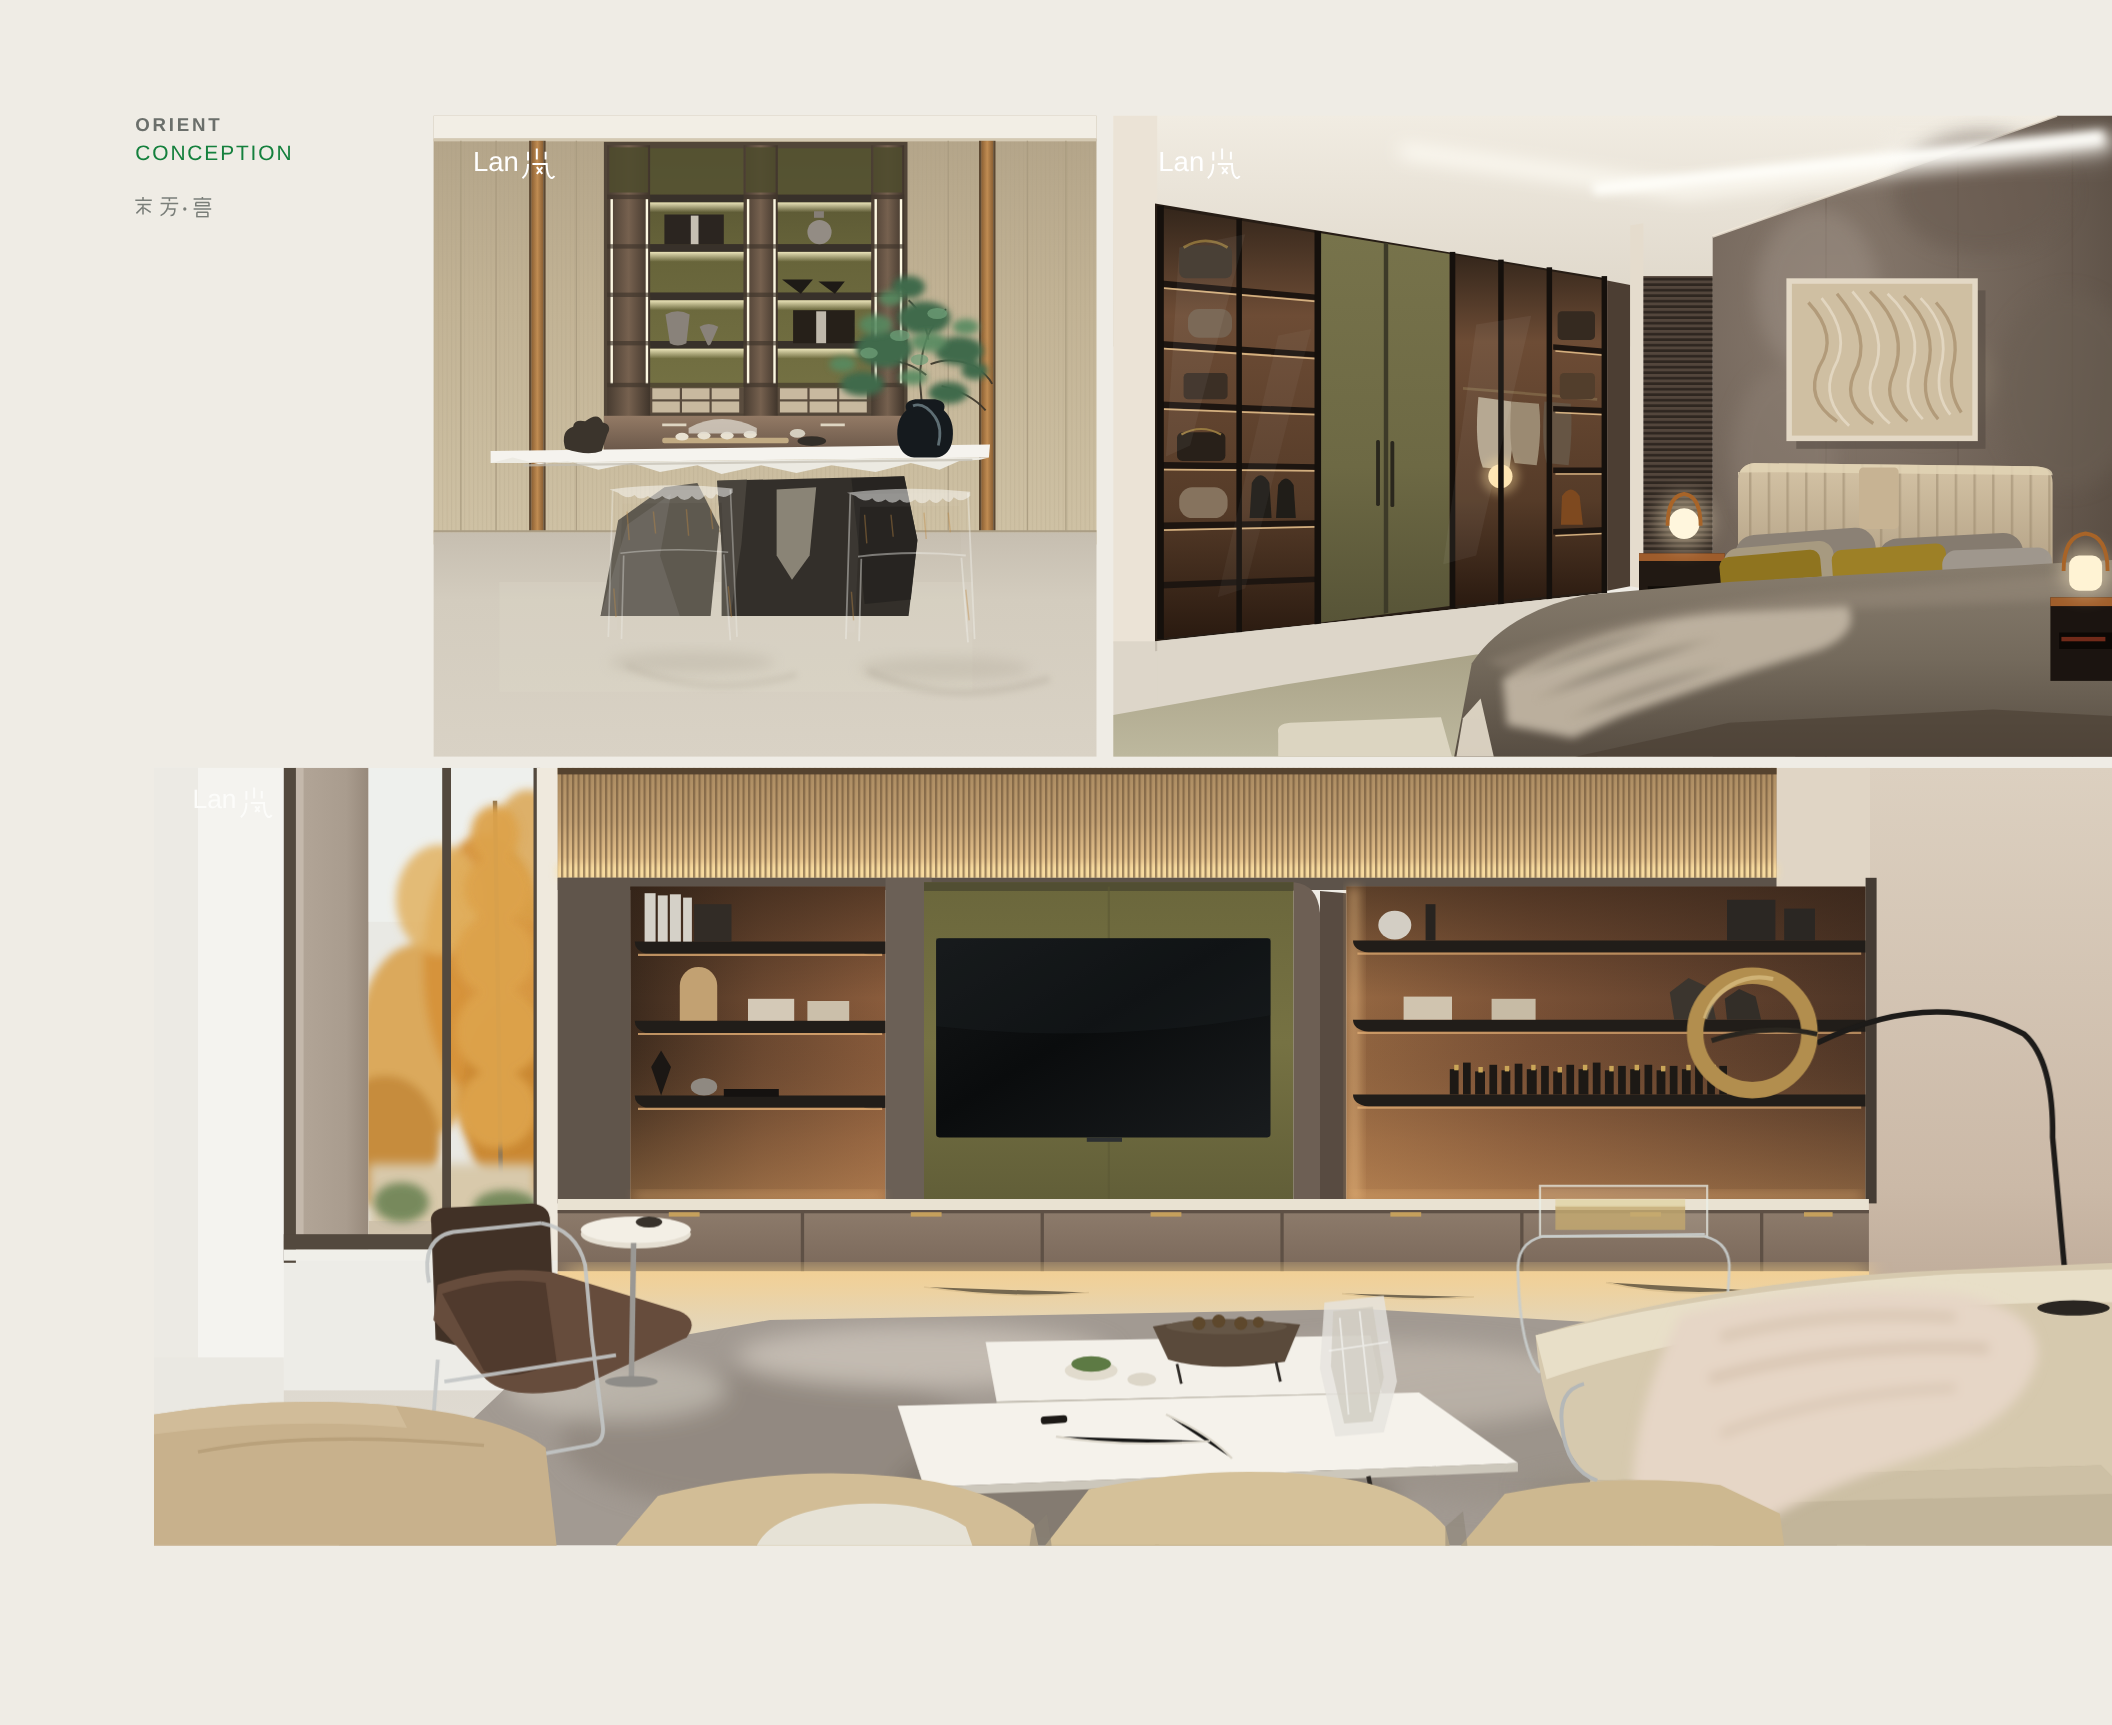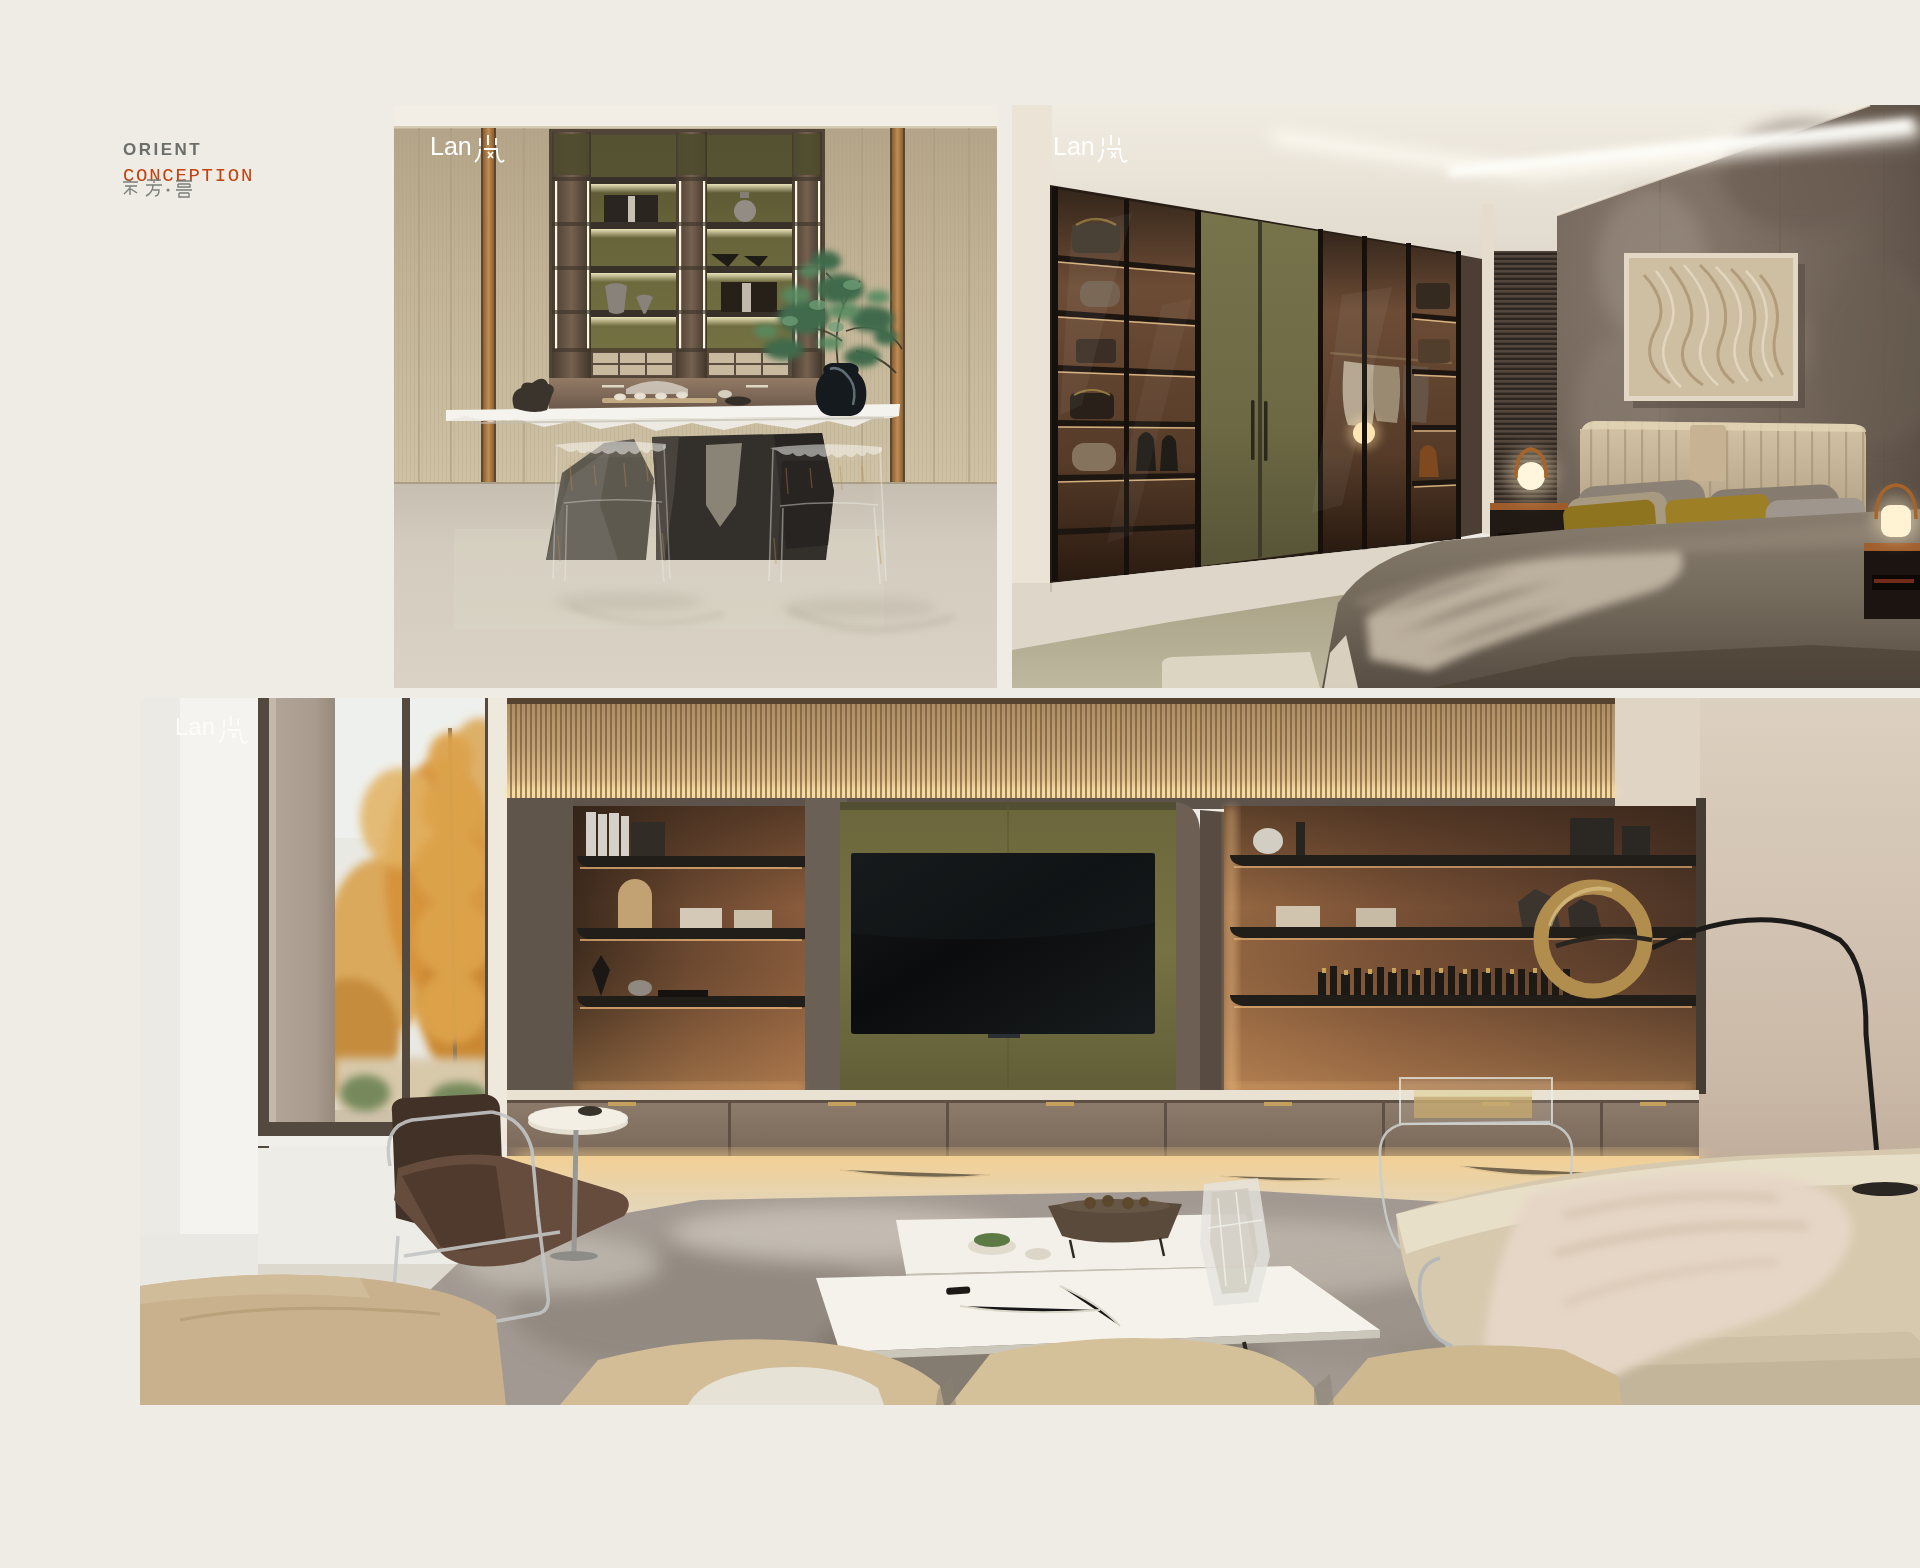--- a/index.html
+++ b/index.html
@@ -2,25 +2,25 @@
 <html><head>
 <meta charset="utf-8">
 <style>
   html,body{margin:0;padding:0;}
   body{width:1920px;height:1568px;background:#efece5;font-family:"Liberation Sans",sans-serif;position:relative;overflow:hidden;}
   .ph{position:absolute;}
 </style>
 </head>
 <body>
 
-<div style="position:absolute;left:123px;top:104px;color:#70746f;margin-top:36px;">
+<div style="position:absolute;left:123px;top:104px;color:#70746f;">
 
   <div style="font-weight:bold;font-size:17px;letter-spacing:2.5px;color:#6b6f6b;">ORIENT</div>
 
-  <div style="font-size:19px;letter-spacing:1.7px;margin-top:5px;color:#c2410c;font-family:Liberation Mono, monospace;">CONCEPTION</div>
+  <div style="font-size:19px;letter-spacing:1.7px;margin-top:5px;color:#15803d;">CONCEPTION</div>
 </div>
 
 <svg class="ph" style="left:122px;top:178px" width="80" height="20" viewBox="0 0 80 20">
   <g stroke="#7a7e79" stroke-width="1.4" fill="none">
     <path d="M1 4 H16 M8 1 V4 M3 8 H15 M8 8 V17 M8 10 L2 16 M9 11 L15 15"></path>
     <path d="M25 2 H39 M32 2 V5 M24 7 H40 M31 7 C31 12 28 16 24 18 M31 12 H37 C37 16 36 18 33 18"></path>
   </g>
   <circle cx="46" cy="12" r="1.5" fill="#7a7e79"></circle>
   <g stroke="#7a7e79" stroke-width="1.4" fill="none">
     <path d="M54 3 H70 M62 1 V3 M56 6 H68 M56 6 V9 H68 V6 M54 12 H70 M57 15 H67 M57 15 V19 H67 V15"></path>

